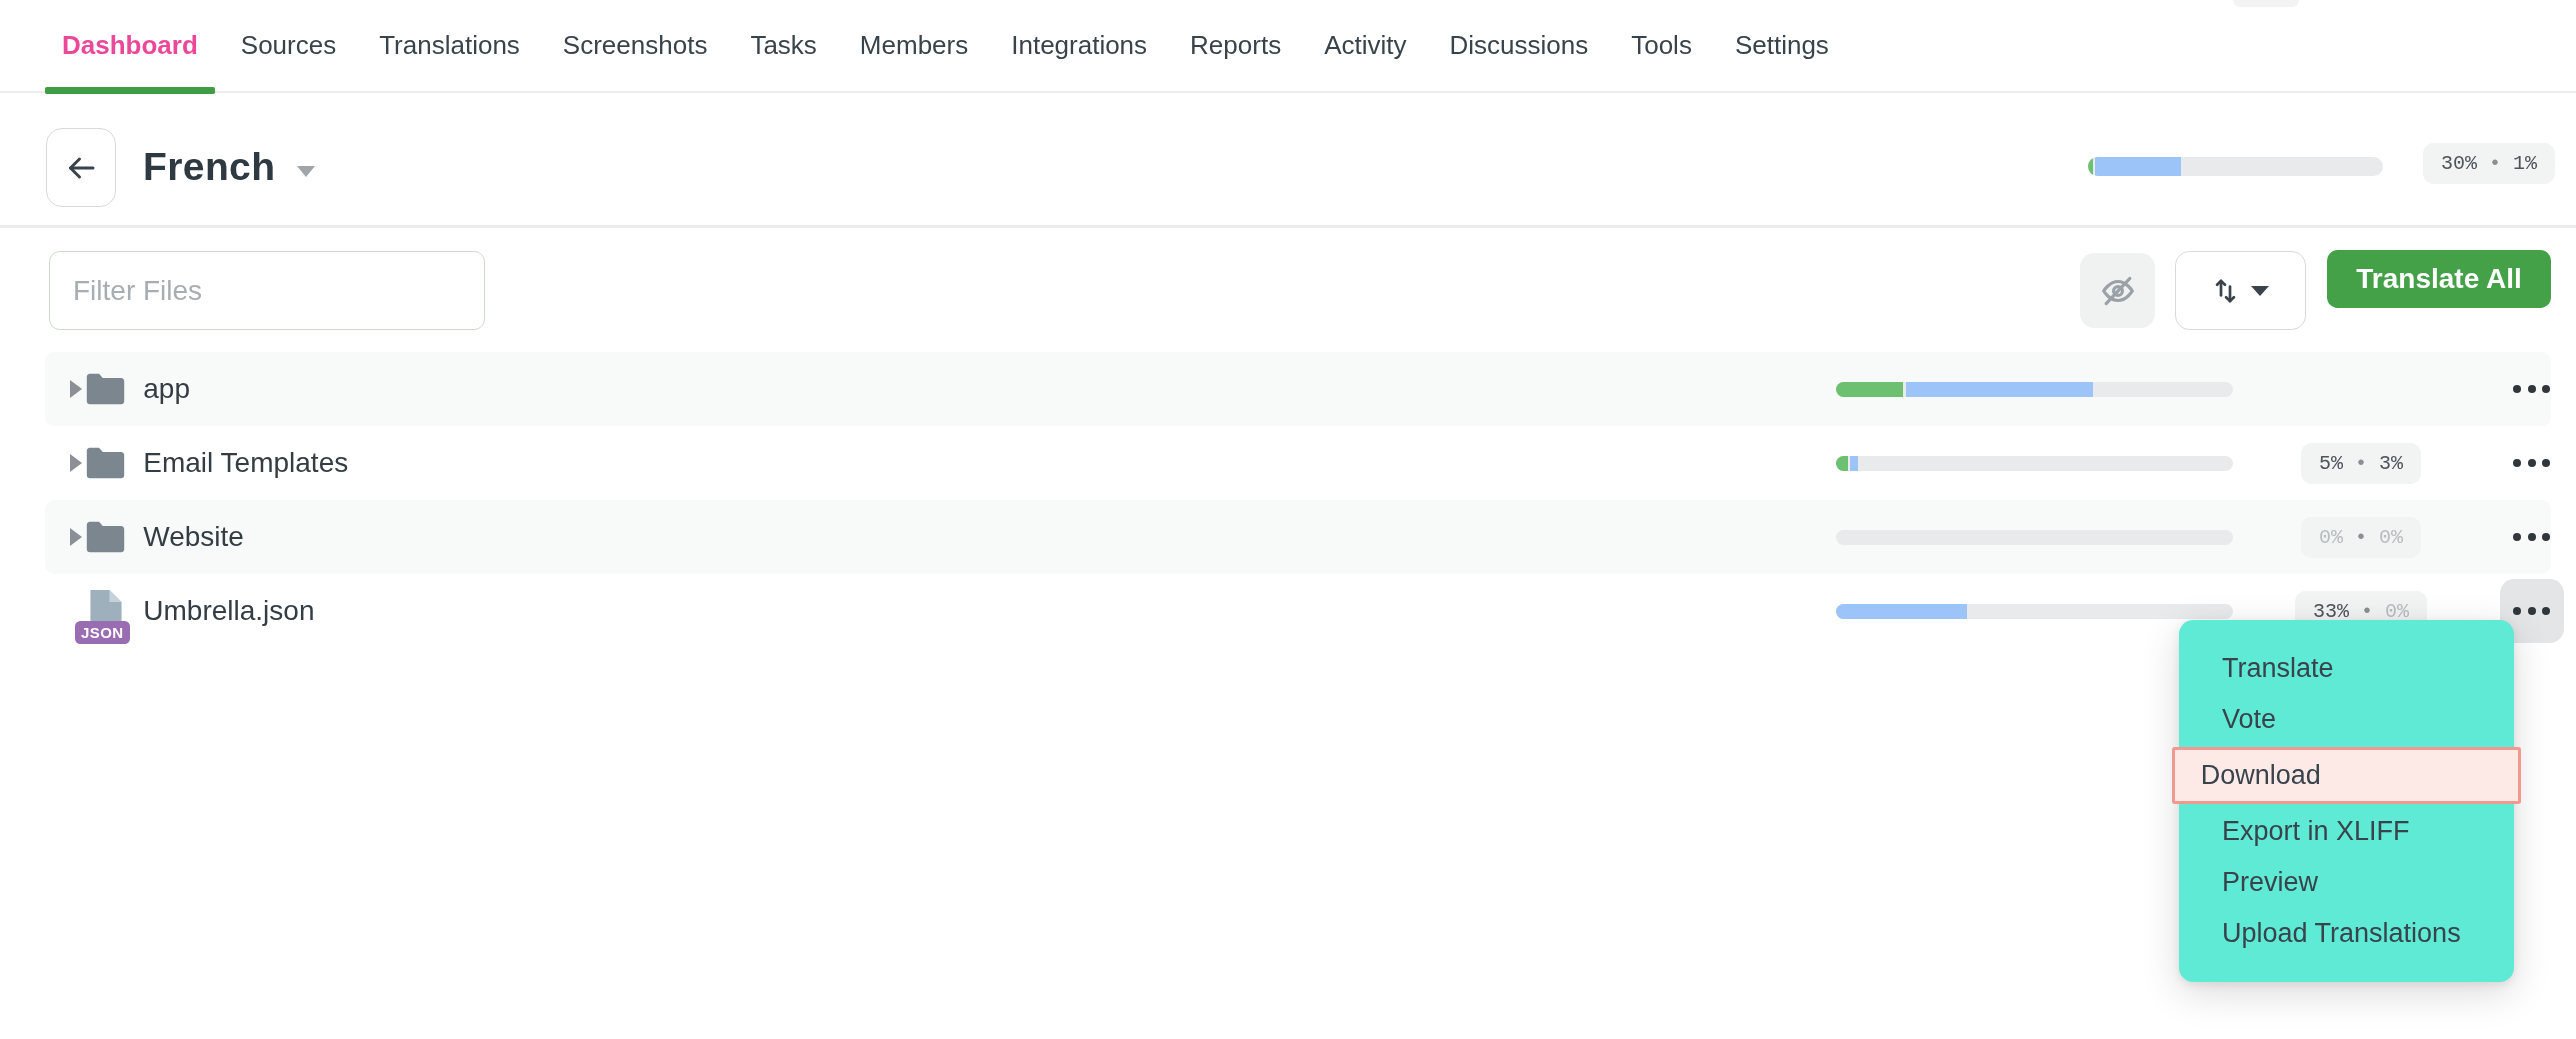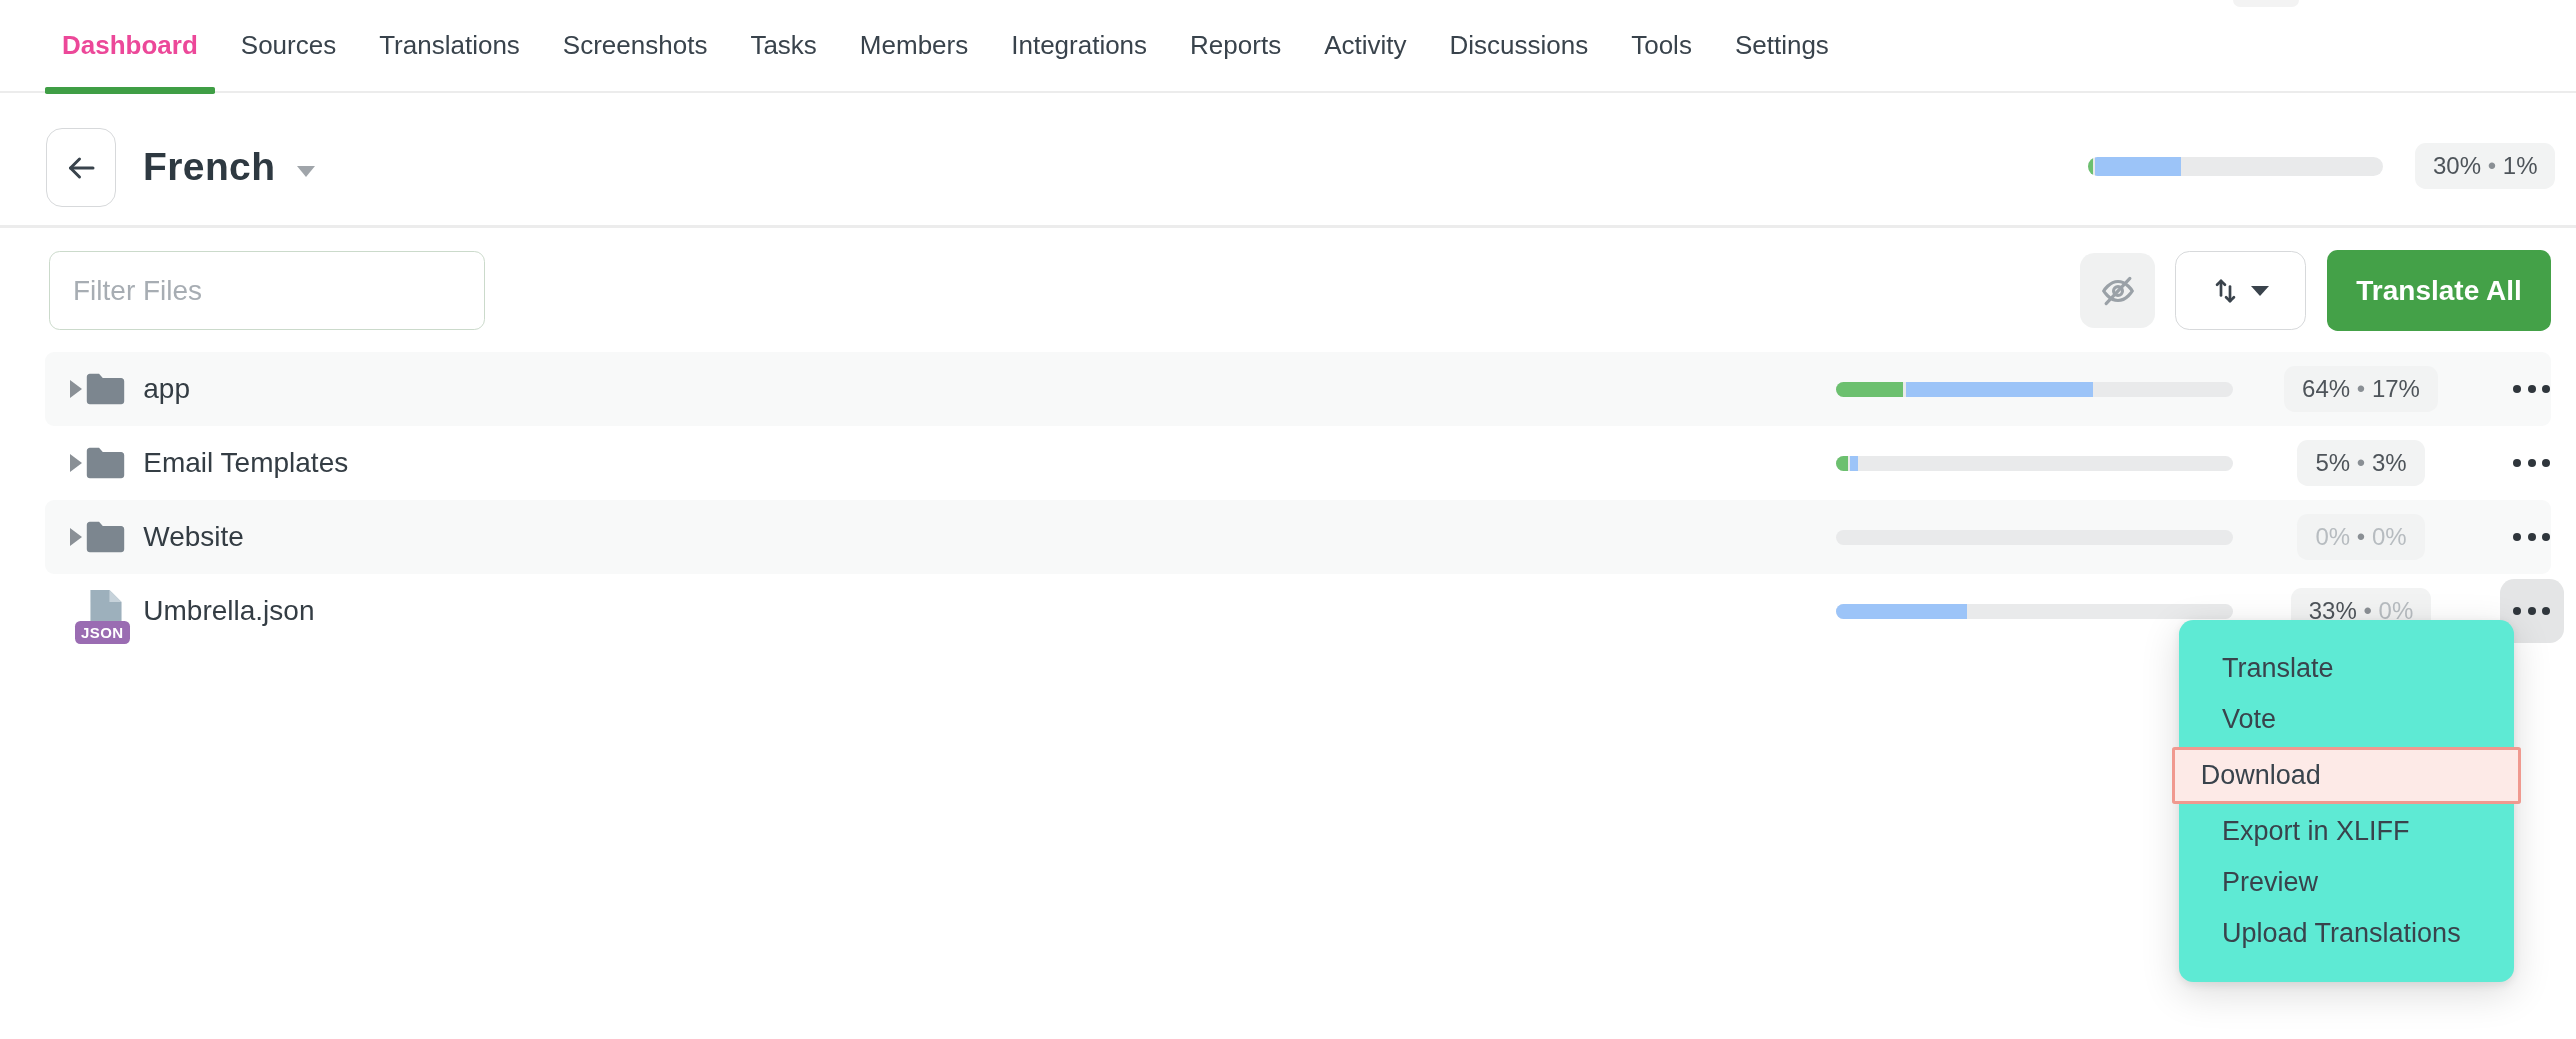--- a/index.html
+++ b/index.html
@@ -48,21 +48,21 @@
   }
   .hdr-bar {
     position:absolute; left:2088px; top:157px; width:295px; height:19px;
     background:#e9eaeb; border-radius:9.8px; overflow:hidden; display:flex;
   }
   .seg { height:100%; }
   .seg-green { background:#6cc06f; }
   .seg-blue  { background:#9cc4f8; }
   .pct-badge {
     background:#f2f3f3; border-radius:10.7px; padding:9px 18px;
-    font-family:Liberation Sans, sans-serif; font-size:24px; color:#4e545a;
+    font-family:Liberation Mono, monospace; font-size:20px; color:#4e545a;
     white-space:nowrap; display:inline-block;
   }
   .hdr-badge-wrap { position:absolute; left:2415px; top:143px; width:140px; text-align:right; }
   .pct-badge .bullet { color:#8a8f94; }
   .pct { color:#4e545a; }
   .pct.muted { color:#b7bcc0; }
 
   .sep { position:absolute; top:225px; left:0; right:0; height:2.7px; background:#ececec; }
 
   
@@ -80,21 +80,21 @@
   .eye-btn { left:2080px; width:75px; height:75px; background:#f0f1f1; border-radius:14.3px; }
   .sort-btn {
     left:2175px; width:131px; height:79px; top:251px; background:#fff;
     border:1.8px solid #d7d9db; border-radius:14.3px; gap:12.5px;
   }
   .sort-caret {
     width:0; height:0; border-left:9px solid transparent;
     border-right:9px solid transparent; border-top:10.7px solid #3a434c;
   }
   .translate-all {
-    position:absolute; left:2327px; top:250px; width:224px; height:81px;
+    position:absolute; left:2327px; top:250px; width:224px; height:58px;
     background:#44a148; border:none; border-radius:10.7px; color:#fff;
     font-family:"Liberation Sans", sans-serif; font-size:28px; font-weight:bold;
     cursor:pointer;
   }
 
   
   .rows { position:absolute; top:352px; left:45px; width:2506px; }
   .row { height:74px; position:relative; display:flex; align-items:center; border-radius:9px; }
   .row.alt { background:#f8f9f9; }
   .tri {
@@ -206,21 +206,20 @@
     <div class="row-icon">
       <svg width="41" height="34" viewBox="0 0 24 20" fill="#7c868f">
         <path d="M1 2.8C1 1.8 1.8 1 2.8 1h5.4l2.2 2.6h10.8c1 0 1.8.8 1.8 1.8v11.8c0 1-.8 1.8-1.8 1.8H2.8c-1 0-1.8-.8-1.8-1.8V2.8z"></path>
       </svg>
     </div>
     <div class="row-label">app</div>
     <div class="row-bar">
       <div class="seg seg-green" style="width: 67px;"></div>
       <div class="seg seg-blue" style="width: 187px; margin-left: 2.7px;"></div>
     </div>
-    <div class="badge-cell"><span class="pct-badge"><span class="pct">64%</span> <span class="bullet">•</span> <span class="pct">17%</span></span></div>
     <div class="more-cell">
         <button class="more-btn">
           <span class="dot"></span>
           <span class="dot"></span>
           <span class="dot"></span>
         </button>
       </div>
   </div>
 
   <div class="row">

